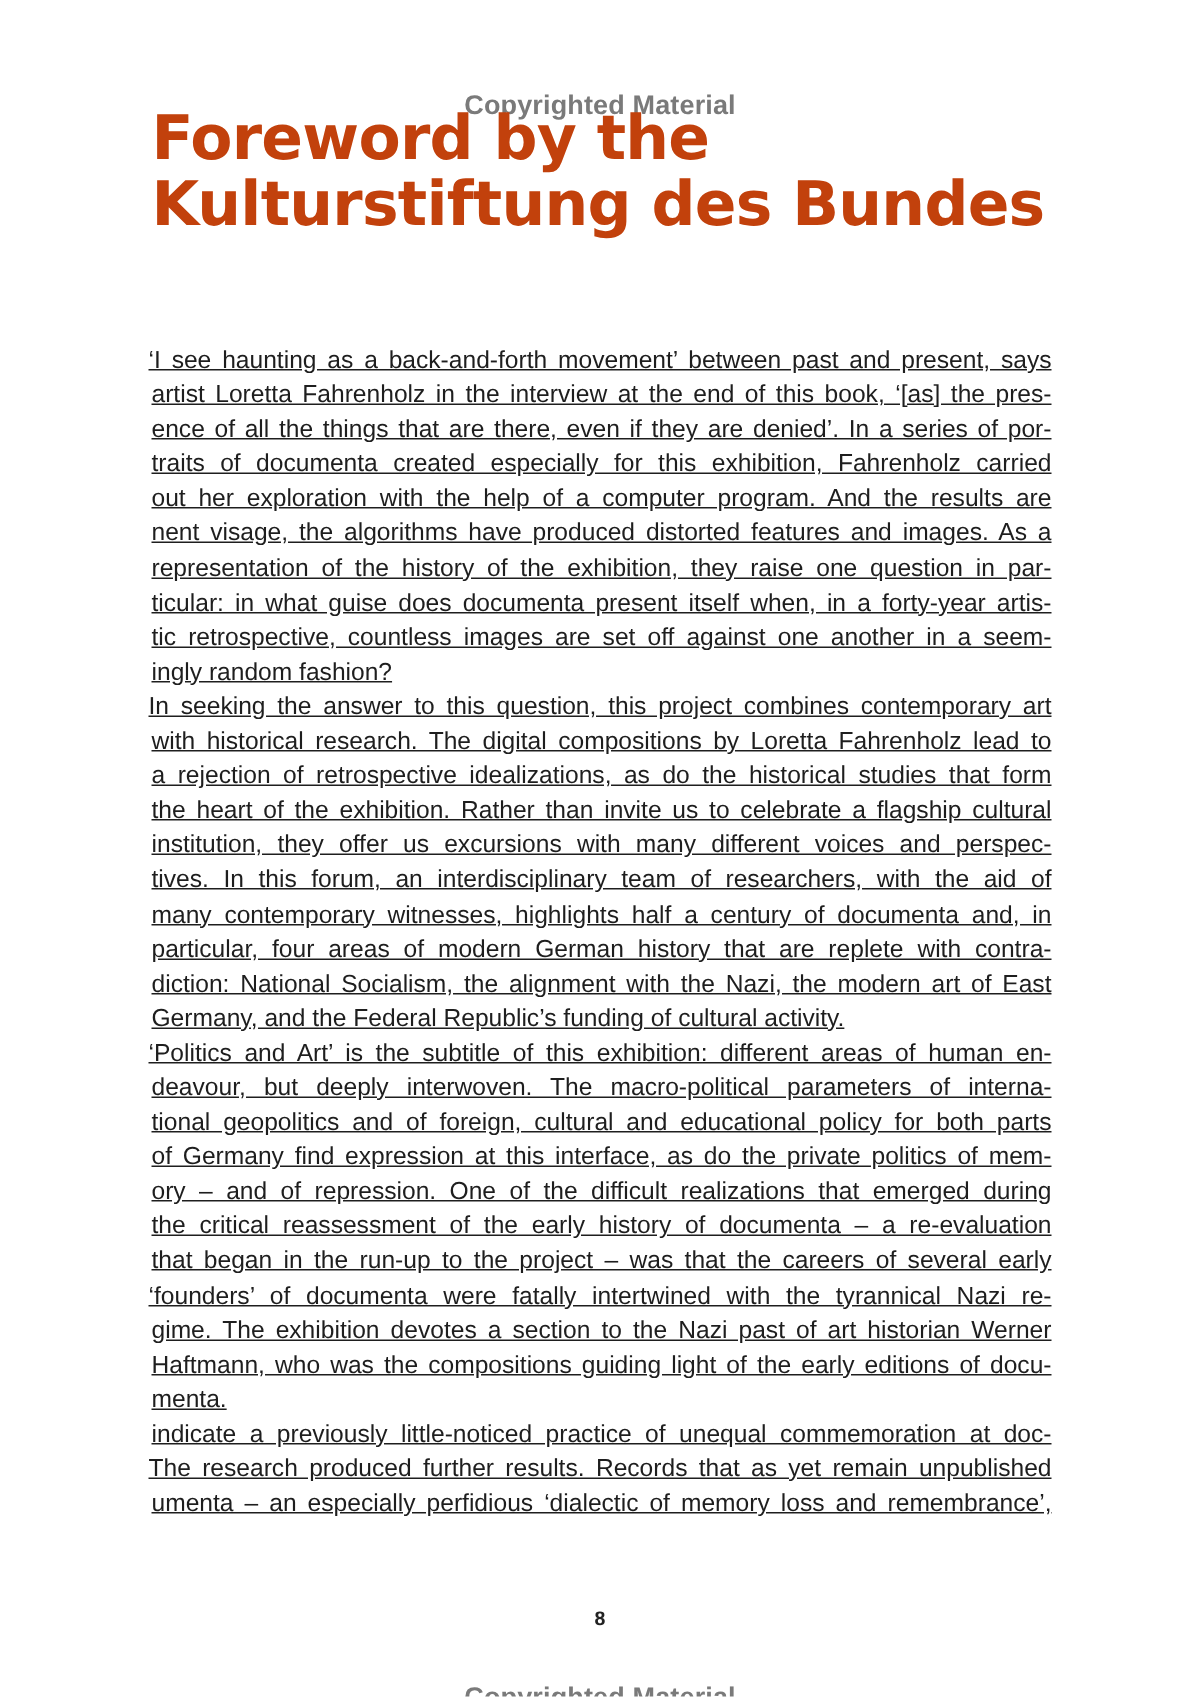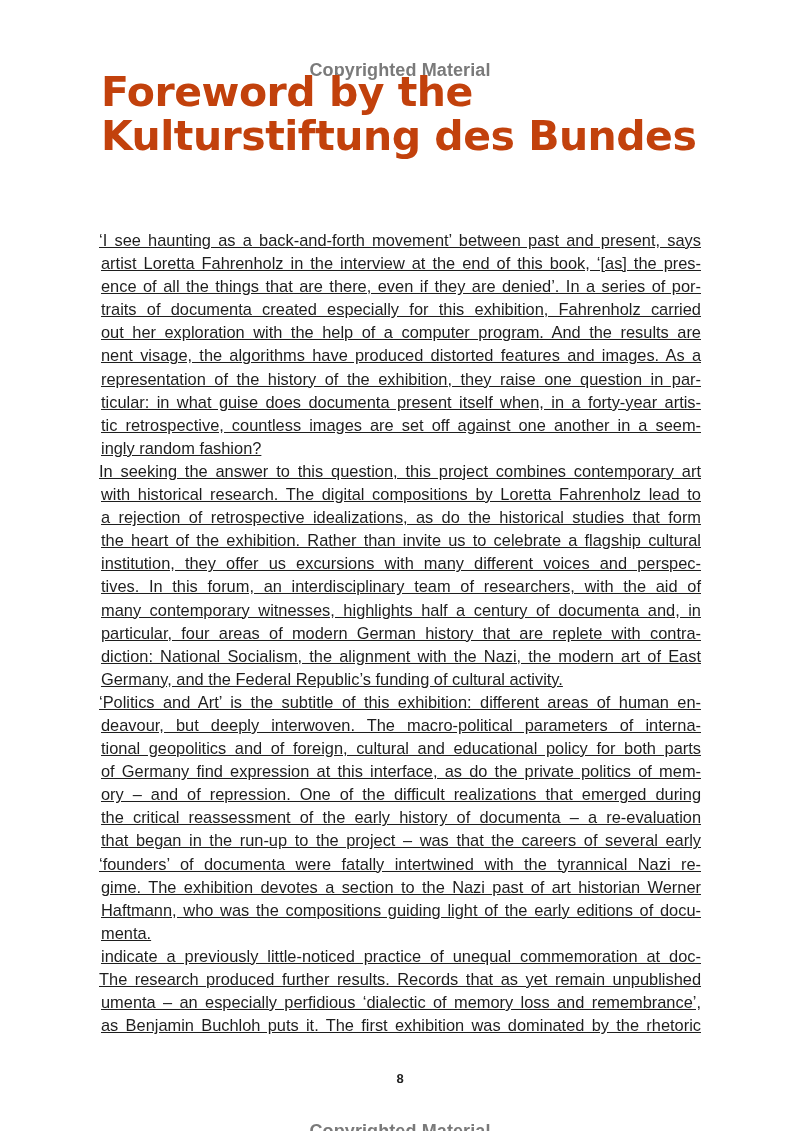--- a/index.html
+++ b/index.html
@@ -128,20 +128,19 @@
     <span class="ln">‘founders’ of documenta were fatally intertwined with the tyrannical Nazi re-</span>
     <span class="ln indent">gime. The exhibition devotes a section to the Nazi past of art historian Werner</span>
     <span class="ln indent">Haftmann, who was the compositions guiding light of the early editions of docu-</span>
     <span class="ln indent last">menta.</span>
   </p>
 
   <p class="para">
     <span class="ln indent">indicate a previously little-noticed practice of unequal commemoration at doc-</span>
     <span class="ln">The research produced further results. Records that as yet remain unpublished</span>
     <span class="ln indent">umenta – an especially perfidious ‘dialectic of memory loss and remembrance’,</span>
-    <span class="ln indent">as Benjamin Buchloh puts it. The first exhibition was dominated by the rhetoric</span>
   </p>
 
 </div>
 
 <div class="page-number">8</div>
 
 <div class="watermark bottom">Copyrighted Material</div>
 
 </body></html>

